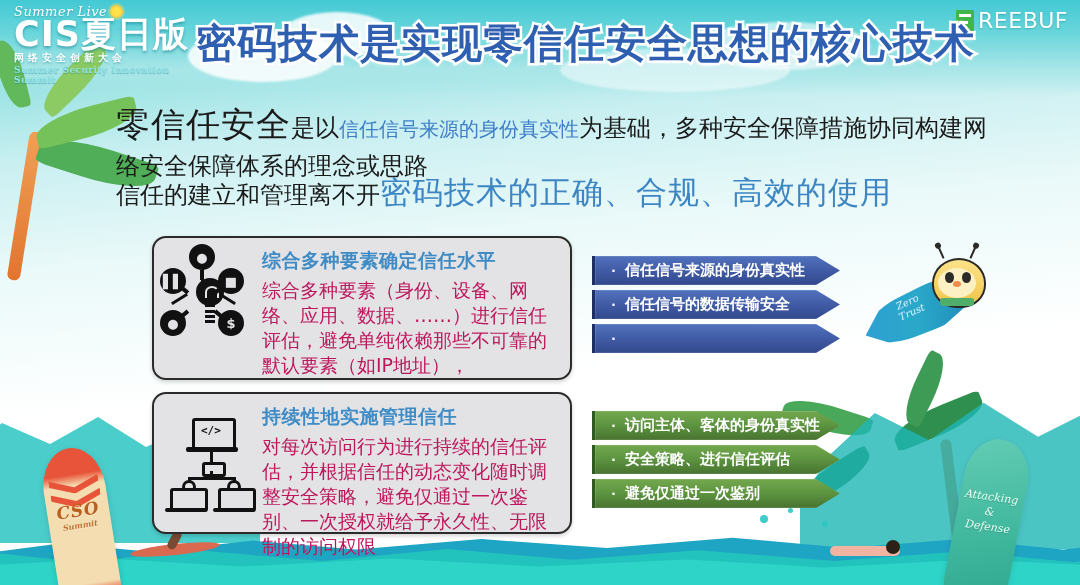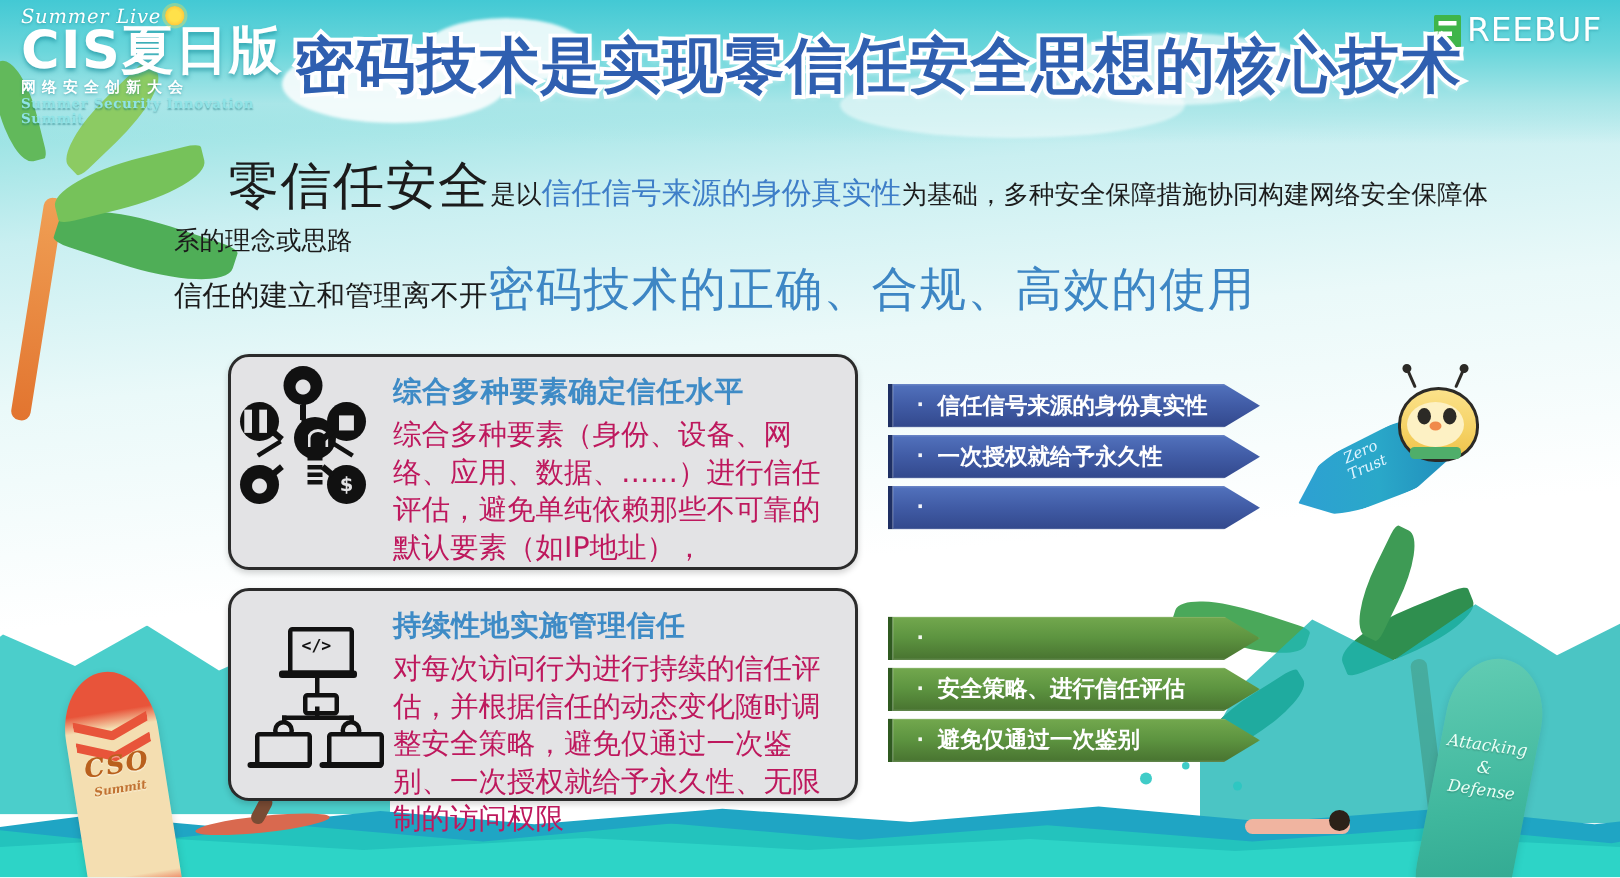--- a/index.html
+++ b/index.html
@@ -116,25 +116,25 @@
     text-shadow:0 1px 2px rgba(0,110,120,.35);}
   
   .title{
     position:absolute;left:196px;top:16px;
     font-size:40px;font-weight:bold;letter-spacing:1px;color:#2f5fb0;
     -webkit-text-stroke:5px #ffffff;paint-order:stroke fill;
     text-shadow:0 2px 4px rgba(255,255,255,.9);
   }
   
   .para1{position:absolute;left:116px;top:100px;width:890px;line-height:1.45;color:#1b1b1b;}
-  .p-big{font-size:34px;letter-spacing:1px;margin-left:36px;}
-  .p-norm{font-size:17px;margin-top:44px;}
+  .p-big{font-size:34px;letter-spacing:1px;}
+  .p-norm{font-size:24px;margin-top:44px;}
   .p-blue{font-size:20px;color:#3e7ec8;}
   .para2{position:absolute;left:116px;top:172px;width:900px;white-space:nowrap;}
-  .p2-small{font-size:19px;color:#1b1b1b;}
+  .p2-small{font-size:24px;color:#1b1b1b;}
   .p2-big{font-size:31px;color:#3d86c4;letter-spacing:1px;}
   
   .card{
     position:absolute;background:#e3e3e5;border:2px solid #2b2b2b;border-radius:14px;
     box-shadow:0 2px 4px rgba(0,0,0,.18);display:flex;align-items:flex-start;
   }
   #card-1{left:152px;top:236px;width:416px;height:140px;}
   #card-2{left:152px;top:392px;width:416px;height:138px;}
   .card-icon{flex:0 0 108px;height:100%;position:relative;}
   .card-body{flex:1;padding:10px 12px 0 0;}
@@ -343,28 +343,29 @@
       <div class="card-text">对每次访问行为进行持续的信任评估，并根据信任的动态变化随时调整安全策略，避免仅通过一次鉴别、一次授权就给予永久性、无限制的访问权限</div>
     </div>
   </div>
 
   <div class="tag tag-blue" id="tag-b-0">
     <span class="bullet">·</span>
     <span>信任信号来源的身份真实性</span>
   </div>
   <div class="tag tag-blue" id="tag-b-1">
     <span class="bullet">·</span>
-    <span>一次授权就给予永久性</span>
+    <span>信任信号的数据传输安全</span>
   </div>
   <div class="tag tag-blue" id="tag-b-2">
     <span class="bullet">·</span>
   </div>
 
   <div class="tag tag-green" id="tag-g-0">
     <span class="bullet">·</span>
+    <span>访问主体、客体的身份真实性</span>
   </div>
   <div class="tag tag-green" id="tag-g-1">
     <span class="bullet">·</span>
     <span>安全策略、进行信任评估</span>
   </div>
   <div class="tag tag-green" id="tag-g-2">
     <span class="bullet">·</span>
     <span>避免仅通过一次鉴别</span>
   </div>
 

